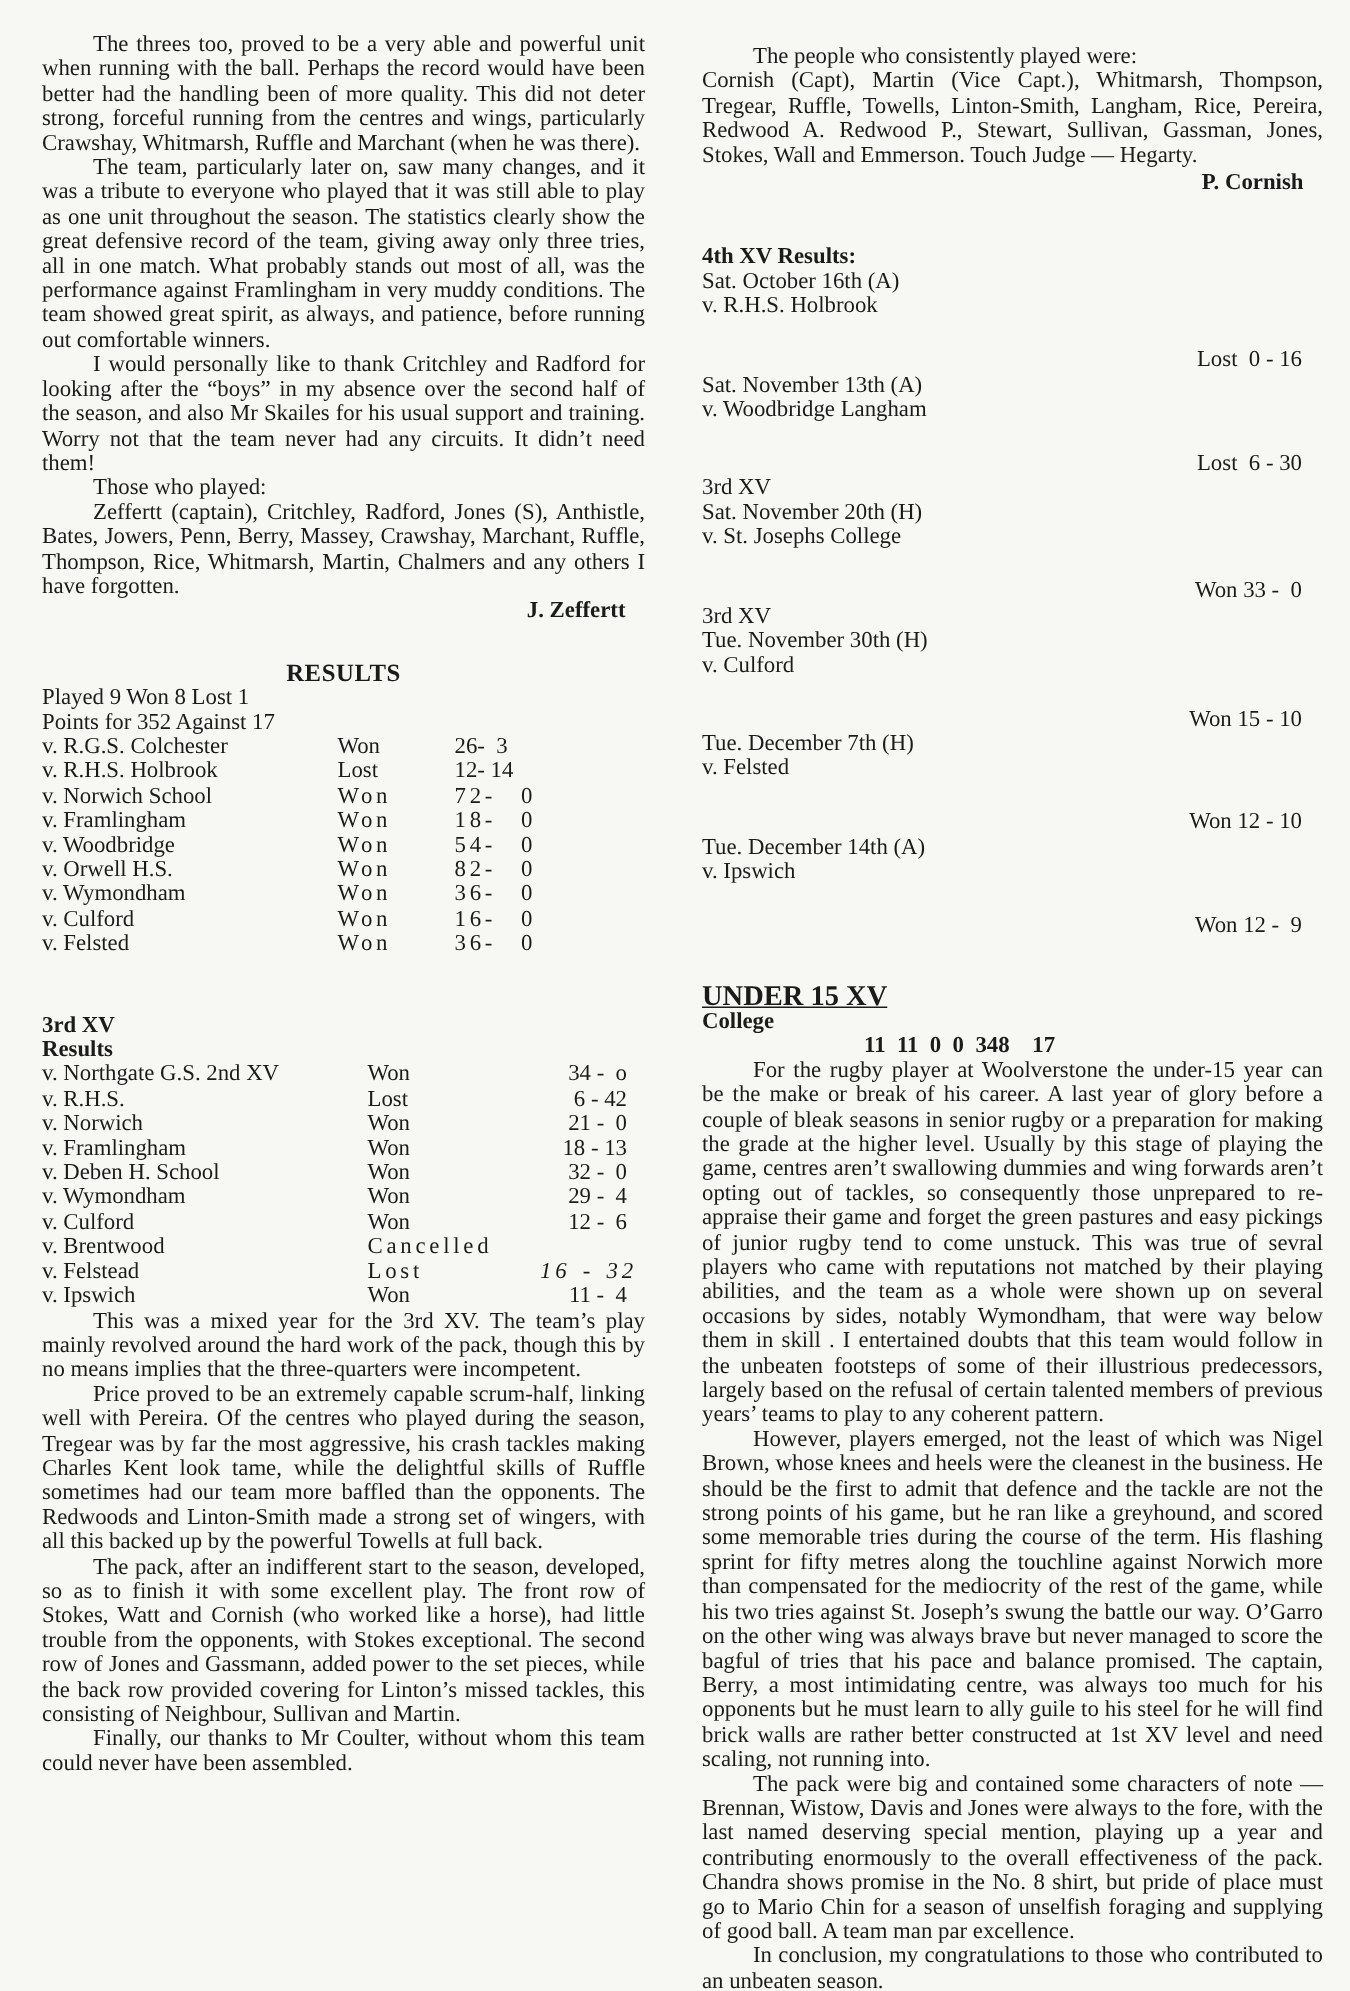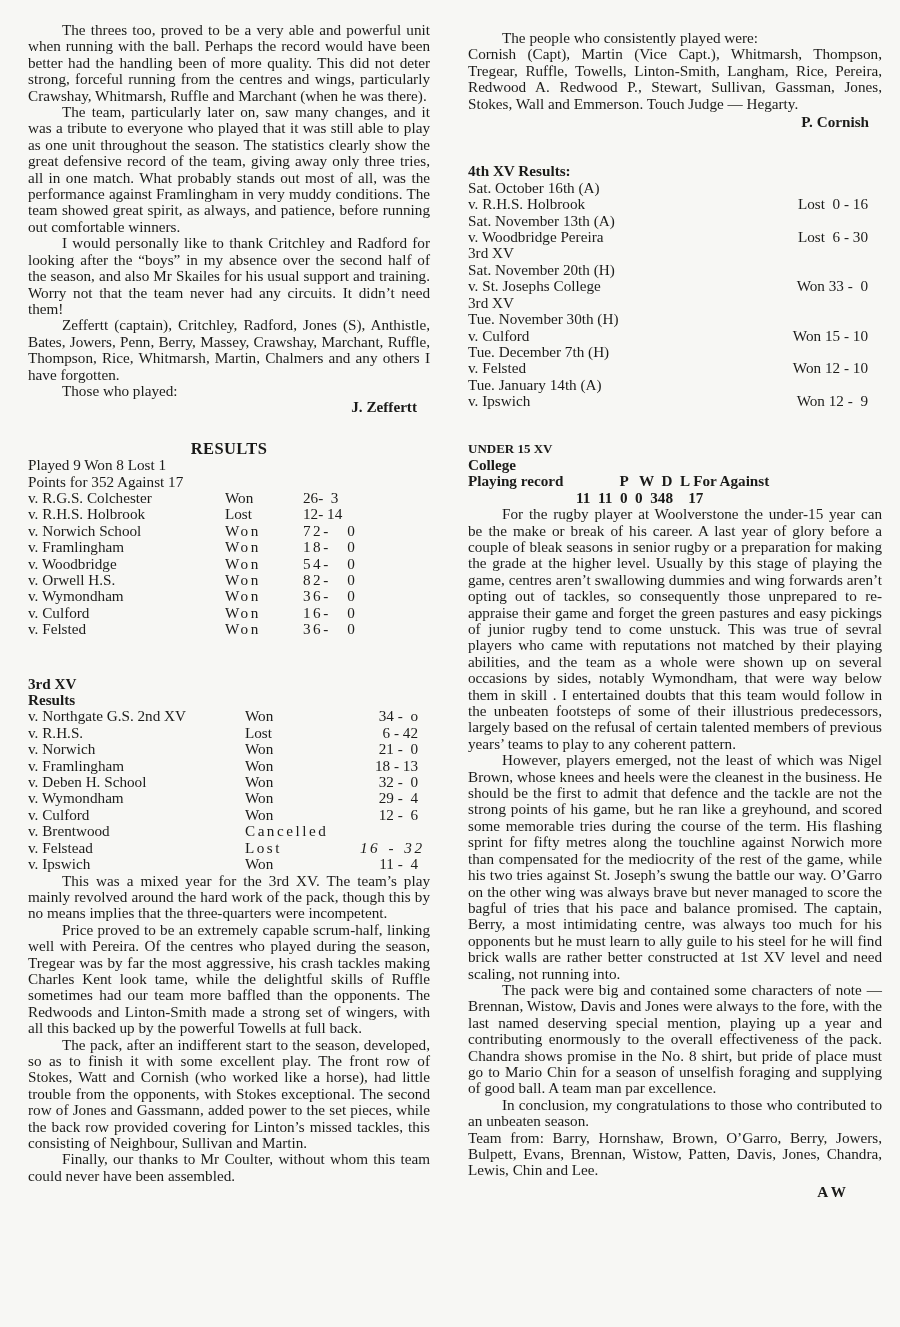--- a/index.html
+++ b/index.html
@@ -32,21 +32,21 @@
   .res-row .scr { white-space: pre; }
   .sp { letter-spacing: 2.5px; word-spacing: 2px; }
 
   
   .t3-row { display: grid; grid-template-columns: 217px 115px 1fr; }
   .t3-row .scr { text-align: right; white-space: pre; padding-right: 12px; }
   .t3-row .scr-left { text-align: left; padding-right: 40px; font-style: italic; }
 
   
   .fx-line { display: flex; justify-content: space-between; }
-  .fx-res { white-space: pre; padding-right: 14px; flex: none; }
+  .fx-res { white-space: pre; padding-right: 14px; flex: none; margin-top: 36px; }
   .fx-extra:empty { display: none; }
 
   
   .rec-line { display: flex; font-weight: 700; }
   .rec-head { margin-left: 56px; white-space: pre; }
   .rec-vals { font-weight: 700; padding-left: 108px; white-space: pre; }
 
   .mt-results   { margin-top: 25px; }
   .mt-third     { margin-top: 38px; }
   .mt-fourth    { margin-top: 33px; }
@@ -56,22 +56,22 @@
 </style>
 </head>
 <body>
 
 <div class="page">
 
   <div class="col-left">
     <p>The threes too, proved to be a very able and powerful unit when running with the ball. Perhaps the record would have been better had the handling been of more quality. This did not deter strong, forceful running from the centres and wings, particularly Crawshay, Whitmarsh, Ruffle and Marchant (when he was there).</p>
     <p>The team, particularly later on, saw many changes, and it was a tribute to everyone who played that it was still able to play as one unit throughout the season. The statistics clearly show the great defensive record of the team, giving away only three tries, all in one match. What probably stands out most of all, was the performance against Framlingham in very muddy conditions. The team showed great spirit, as always, and patience, before running out comfortable winners.</p>
     <p>I would personally like to thank Critchley and Radford for looking after the “boys” in my absence over the second half of the season, and also Mr Skailes for his usual support and training. Worry not that the team never had any circuits. It didn’t need them!</p>
+    <p>Those who played:</p>
     <p>Zeffertt (captain), Critchley, Radford, Jones (S), Anthistle, Bates, Jowers, Penn, Berry, Massey, Crawshay, Marchant, Ruffle, Thompson, Rice, Whitmarsh, Martin, Chalmers and any others I have forgotten.</p>
-    <p>Those who played:</p>
     <div class="sig">J. Zeffertt</div>
 
     <div class="hd-center mt-results">RESULTS</div>
     <div>Played 9 Won 8 Lost 1</div>
     <div>Points for 352 Against 17</div>
 
     <div class="res-table">
       <div class="res-row">
         <span>v. R.G.S. Colchester</span>
         <span>Won</span>
@@ -193,21 +193,21 @@
         <div>Sat. October 16th (A)</div>
         <div class="fx-line">
           <span>v. R.H.S. Holbrook</span>
           <span class="fx-res">Lost  0 - 16</span>
         </div>
 
       </div>
       <div>
         <div>Sat. November 13th (A)</div>
         <div class="fx-line">
-          <span>v. Woodbridge Pereira</span>
+          <span>v. Woodbridge Langham</span>
           <span class="fx-res">Lost  6 - 30</span>
         </div>
         <div class="fx-extra">3rd XV</div>
       </div>
       <div>
         <div>Sat. November 20th (H)</div>
         <div class="fx-line">
           <span>v. St. Josephs College</span>
           <span class="fx-res">Won 33 -  0</span>
         </div>
@@ -223,35 +223,31 @@
       </div>
       <div>
         <div>Tue. December 7th (H)</div>
         <div class="fx-line">
           <span>v. Felsted</span>
           <span class="fx-res">Won 12 - 10</span>
         </div>
 
       </div>
       <div>
-        <div>Tue. January 14th (A)</div>
+        <div>Tue. December 14th (A)</div>
         <div class="fx-line">
           <span>v. Ipswich</span>
           <span class="fx-res">Won 12 -  9</span>
         </div>
 
       </div>
     </div>
 
-    <div class="hd mt-under15" style="font-size:13px;">UNDER 15 XV</div>
+    <div class="hd mt-under15" style="font-size:19px;text-decoration:underline;">UNDER 15 XV</div>
     <div class="hd">College</div>
-    <div class="rec-line">
-      <span>Playing record</span>
-      <span class="rec-head">P   W  D  L For Against</span>
-    </div>
     <div class="rec-vals">11  11  0  0  348    17</div>
 
     <p>For the rugby player at Woolverstone the under-15 year can be the make or break of his career. A last year of glory before a couple of bleak seasons in senior rugby or a preparation for making the grade at the higher level. Usually by this stage of playing the game, centres aren’t swallowing dummies and wing forwards aren’t opting out of tackles, so consequently those unprepared to re-appraise their game and forget the green pastures and easy pickings of junior rugby tend to come unstuck. This was true of sevral players who came with reputations not matched by their playing abilities, and the team as a whole were shown up on several occasions by sides, notably Wymondham, that were way below them in skill . I entertained doubts that this team would follow in the unbeaten footsteps of some of their illustrious predecessors, largely based on the refusal of certain talented members of previous years’ teams to play to any coherent pattern.</p>
     <p>However, players emerged, not the least of which was Nigel Brown, whose knees and heels were the cleanest in the business. He should be the first to admit that defence and the tackle are not the strong points of his game, but he ran like a greyhound, and scored some memorable tries during the course of the term. His flashing sprint for fifty metres along the touchline against Norwich more than compensated for the mediocrity of the rest of the game, while his two tries against St. Joseph’s swung the battle our way. O’Garro on the other wing was always brave but never managed to score the bagful of tries that his pace and balance promised. The captain, Berry, a most intimidating centre, was always too much for his opponents but he must learn to ally guile to his steel for he will find brick walls are rather better constructed at 1st XV level and need scaling, not running into.</p>
     <p>The pack were big and contained some characters of note — Brennan, Wistow, Davis and Jones were always to the fore, with the last named deserving special mention, playing up a year and contributing enormously to the overall effectiveness of the pack. Chandra shows promise in the No. 8 shirt, but pride of place must go to Mario Chin for a season of unselfish foraging and supplying of good ball. A team man par excellence.</p>
     <p>In conclusion, my congratulations to those who contributed to an unbeaten season.</p>
     <p class="noind">Team from: Barry, Hornshaw, Brown, O’Garro, Berry, Jowers, Bulpett, Evans, Brennan, Wistow, Patten, Davis, Jones, Chandra, Lewis, Chin and Lee.</p>
     <div class="sig mt-sig-aw">A W</div>
   </div>
 

